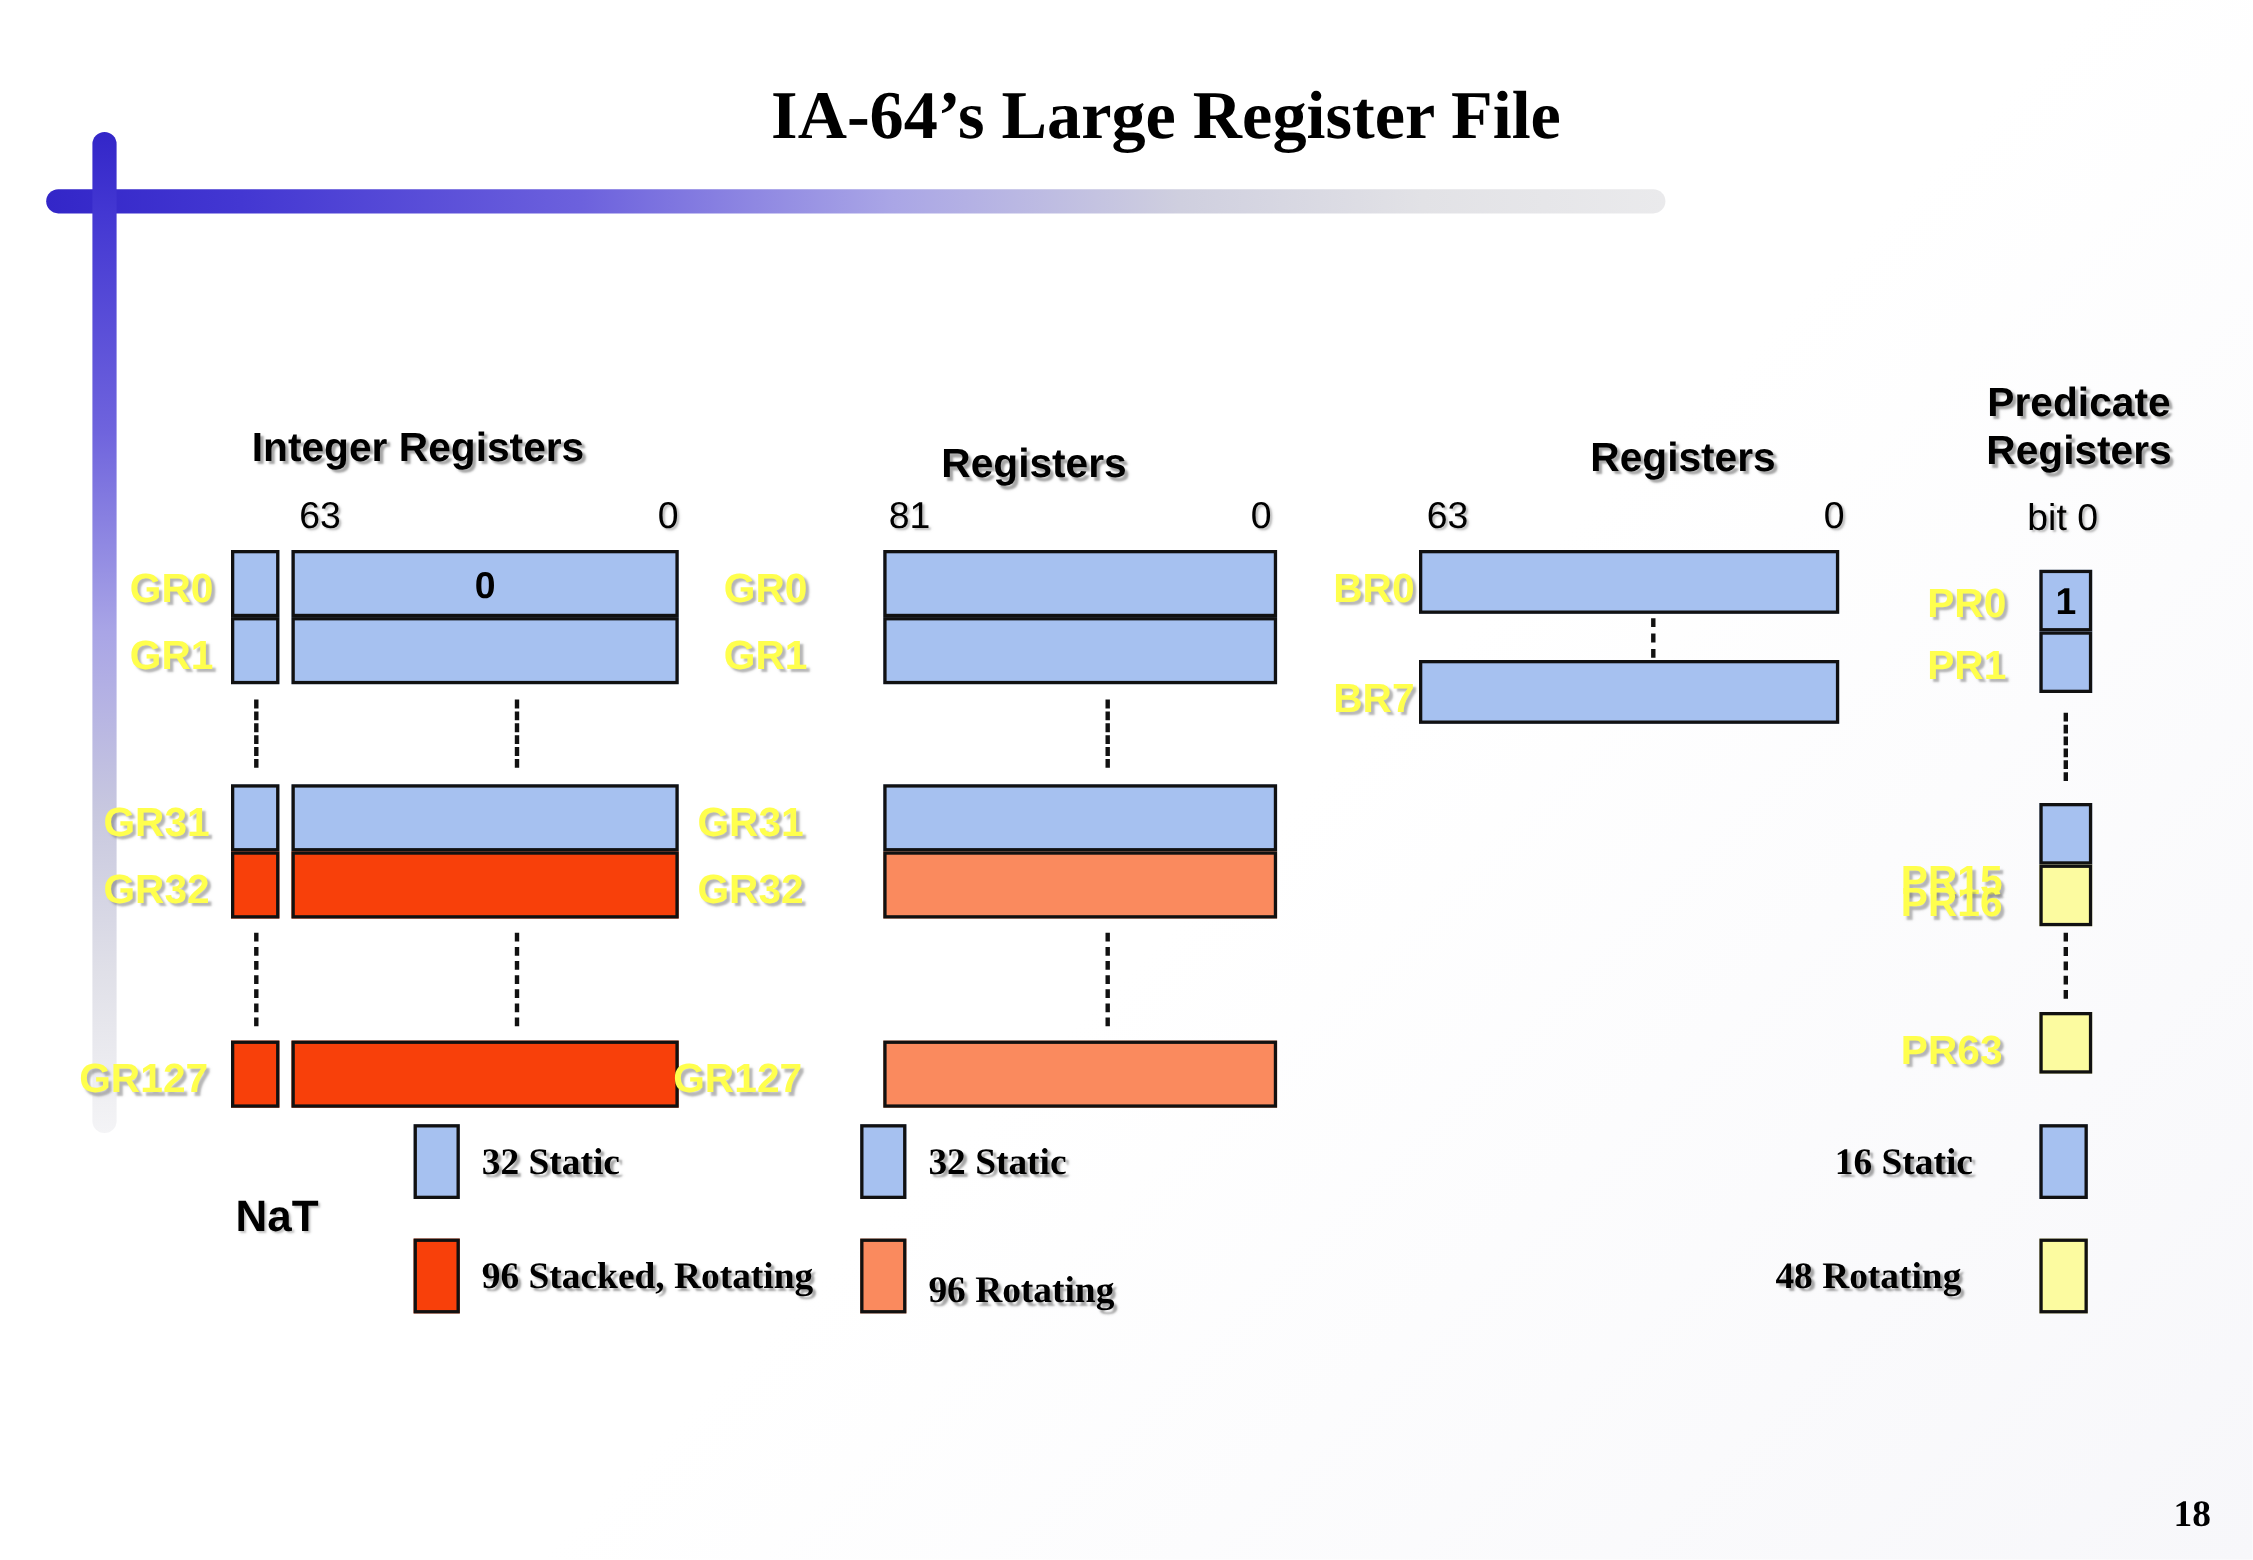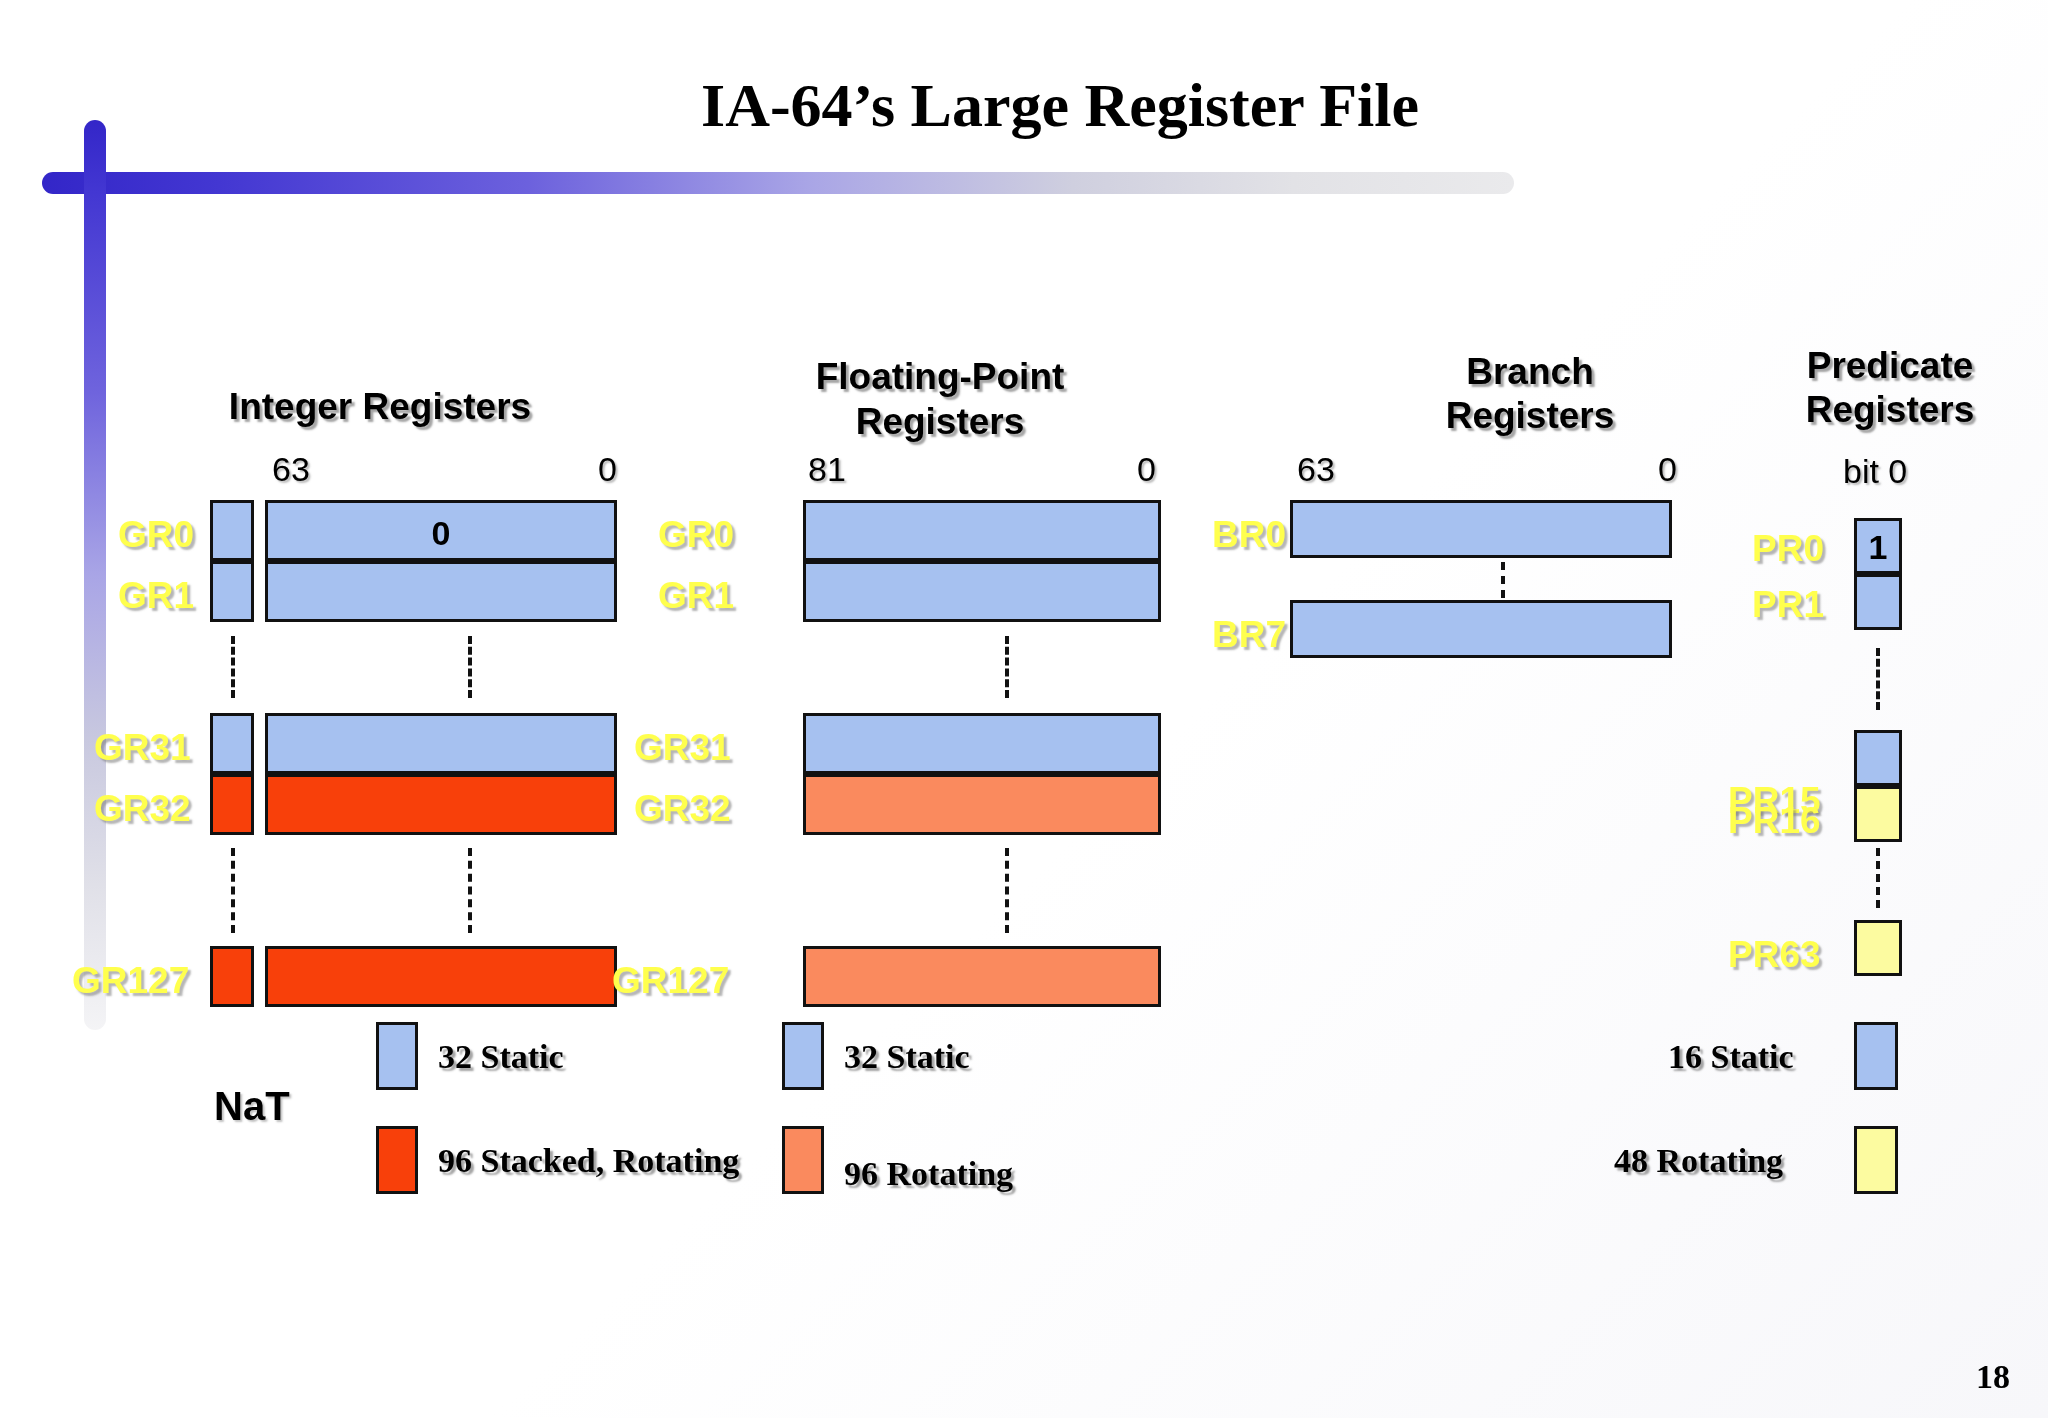--- a/index.html
+++ b/index.html
@@ -89,21 +89,20 @@
   <div class="reglabel" style="left:94px;top:788px;">GR32</div>
   <div class="reglabel" style="left:72px;top:960px;">GR127</div>
 
   <div class="nat" style="left:214px;top:1040px;">NaT</div>
 
   <div class="box blue" style="left:376px;top:1022px;width:42px;height:68px;"></div>
   <div class="legtext" style="left:438px;top:1038px;">32 Static</div>
   <div class="box red" style="left:376px;top:1126px;width:42px;height:68px;"></div>
   <div class="legtext" style="left:438px;top:1142px;">96 Stacked, Rotating</div>
 
-  <div class="col-head" style="left:740px;top:355px;width:400px;">Floating-Point</div>
   <div class="col-head" style="left:740px;top:400px;width:400px;">Registers</div>
   <div class="bitnum" style="left:808px;top:450px;">81</div>
   <div class="bitnum" style="left:1137px;top:450px;">0</div>
 
   <div class="box blue" style="left:803px;top:500px;width:358px;height:61px;"></div>
   <div class="box blue" style="left:803px;top:561px;width:358px;height:61px;"></div>
   <div class="box blue" style="left:803px;top:713px;width:358px;height:61px;"></div>
   <div class="box salmon" style="left:803px;top:774px;width:358px;height:61px;"></div>
   <div class="box salmon" style="left:803px;top:946px;width:358px;height:61px;"></div>
   <div class="dash" style="left:1005px;top:636px;height:62px;"></div>
@@ -113,21 +112,20 @@
   <div class="reglabel" style="left:658px;top:575px;">GR1</div>
   <div class="reglabel" style="left:634px;top:727px;">GR31</div>
   <div class="reglabel" style="left:634px;top:788px;">GR32</div>
   <div class="reglabel" style="left:612px;top:960px;">GR127</div>
 
   <div class="box blue" style="left:782px;top:1022px;width:42px;height:68px;"></div>
   <div class="legtext" style="left:844px;top:1038px;">32 Static</div>
   <div class="box salmon" style="left:782px;top:1126px;width:42px;height:68px;"></div>
   <div class="legtext" style="left:844px;top:1155px;">96 Rotating</div>
 
-  <div class="col-head" style="left:1340px;top:350px;width:380px;">Branch</div>
   <div class="col-head" style="left:1340px;top:394px;width:380px;">Registers</div>
   <div class="bitnum" style="left:1297px;top:450px;">63</div>
   <div class="bitnum" style="left:1658px;top:450px;">0</div>
 
   <div class="box blue" style="left:1290px;top:500px;width:382px;height:58px;"></div>
   <div class="box blue" style="left:1290px;top:600px;width:382px;height:58px;"></div>
   <div class="dash" style="left:1501px;top:562px;height:36px;"></div>
 
   <div class="reglabel" style="left:1212px;top:514px;">BR0</div>
   <div class="reglabel" style="left:1212px;top:614px;">BR7</div>

